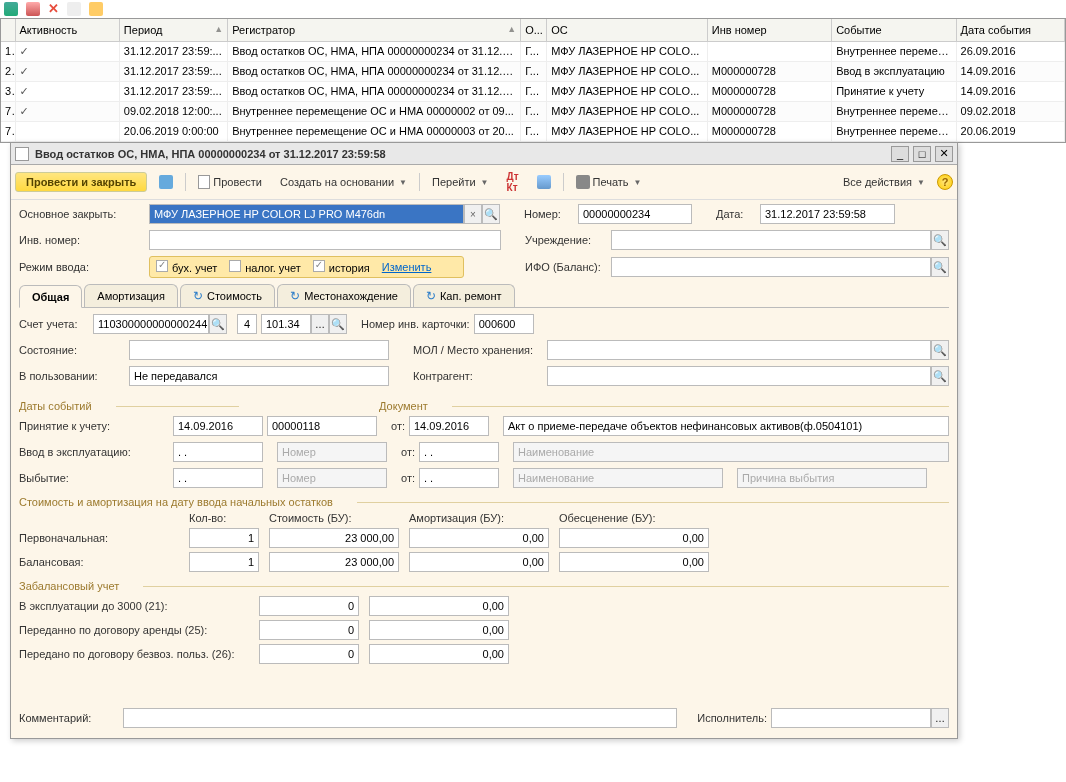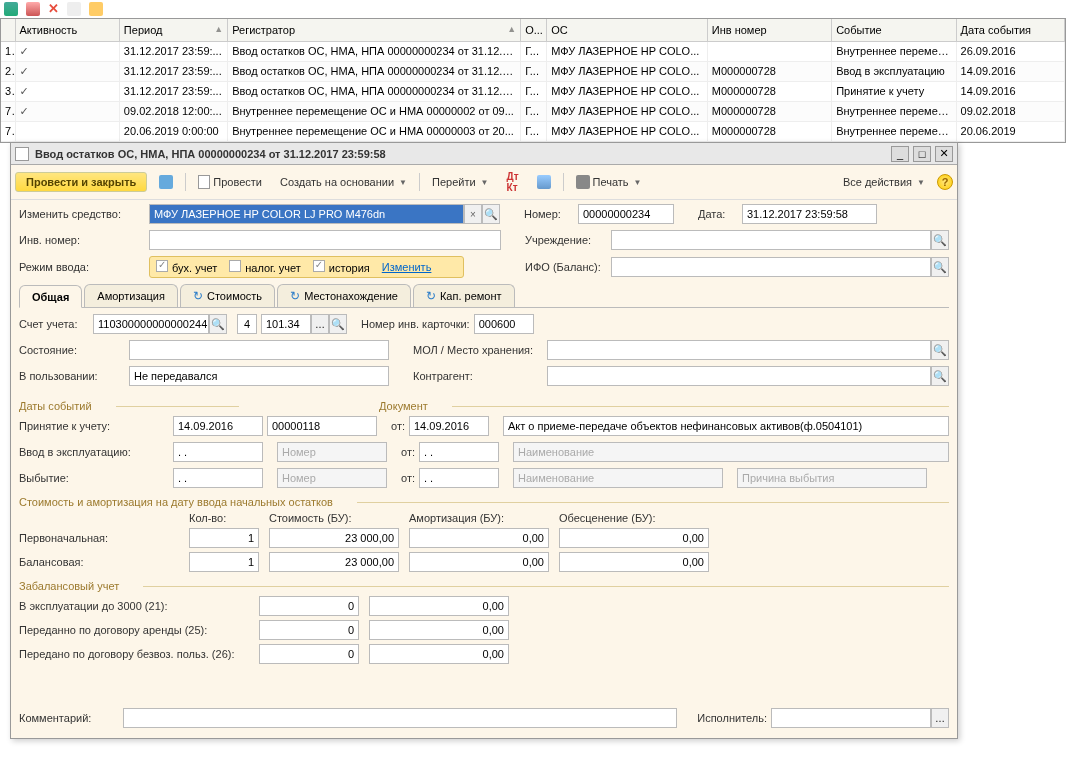--- a/index.html
+++ b/index.html
@@ -223,28 +223,28 @@
         <span>Все действия</span>
         <span class="dropdown-arrow">▼</span>
       </span>
     <span class="help-i">?</span>
   </div>
 
 
   <div class="form-body">
 
     <div class="form-row">
-      <span class="fld-label" style="width:126px">Изменить средство:</span>
+      <span class="fld-label" style="width:126px">Основное закрыть:</span>
       <div style="display:flex">
         <span class="input selected" style="width:315px">МФУ ЛАЗЕРНОЕ HP COLOR LJ PRO M476dn</span>
         <span class="input-btn x">×</span>
         <span class="input-btn mag">🔍</span>
       </div>
       <span class="fld-label" style="margin-left:20px;width:50px">Номер:</span>
-      <span class="input" style="width:96px">00000000234</span>
+      <span class="input" style="width:114px">00000000234</span>
       <span class="fld-label" style="margin-left:20px;width:40px">Дата:</span>
       <span class="input" style="width:135px">31.12.2017 23:59:58</span>
     </div>
 
     <div class="form-row">
       <span class="fld-label" style="width:126px">Инв. номер:</span>
       <div style="display:flex">
           <span class="input" style="width:352px"></span>
         </div>
       <span class="fld-label" style="margin-left:20px;width:82px">Учреждение:</span>

